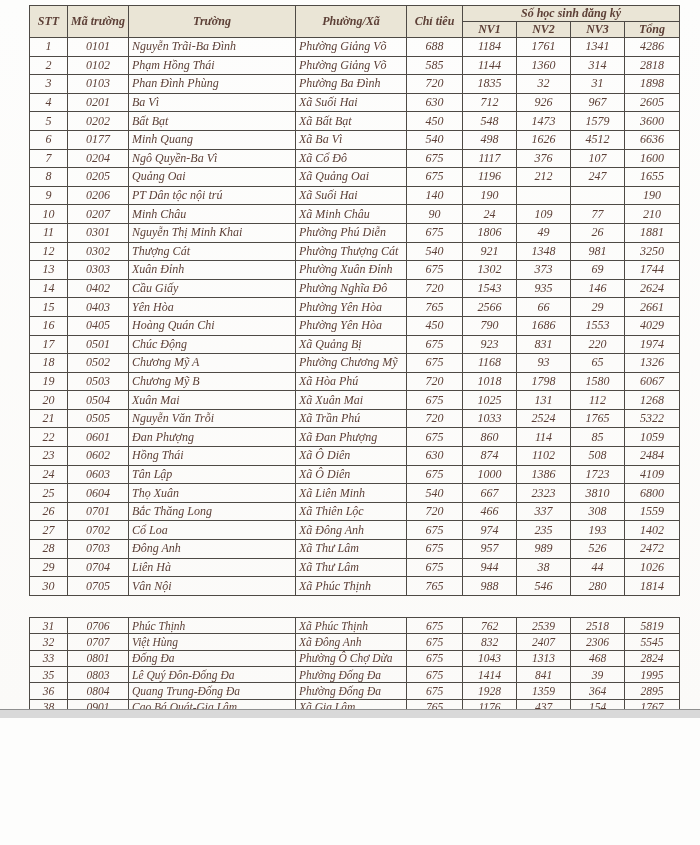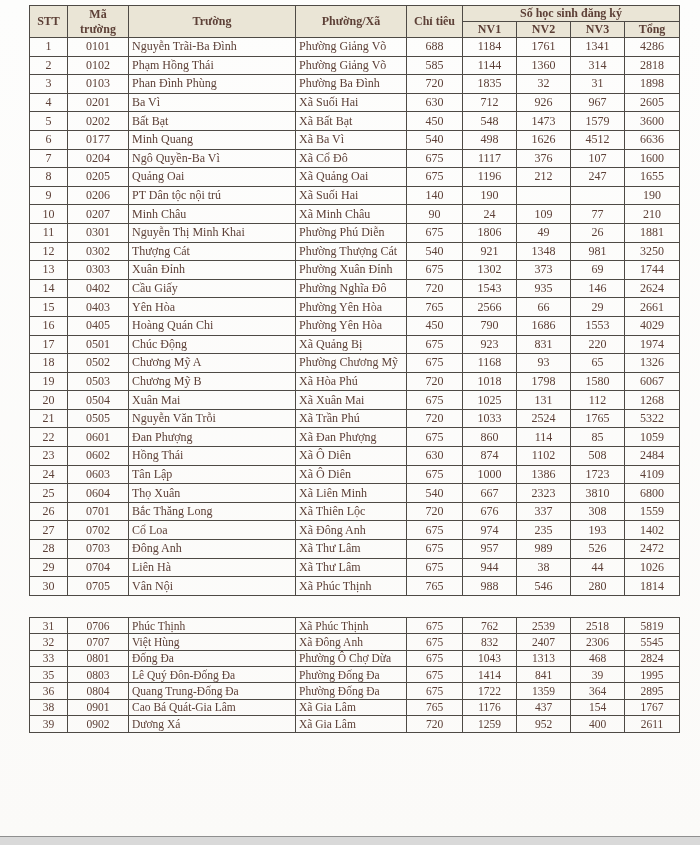--- a/index.html
+++ b/index.html
@@ -6,23 +6,24 @@
   body {
     width: 700px;
     height: 845px;
     background: #fdfdfc;
     font-family: "Liberation Serif", serif;
     overflow: hidden;
   }
   .page {
     position: relative;
     width: 700px;
-    height: 845px;
+    height: 718px;
     background: linear-gradient(180deg, #fdfdfc 0%, #fbfaf8 100%);
     overflow: hidden;
+    font-style: italic;
   }
   table.admission {
     border-collapse: collapse;
     table-layout: fixed;
     width: 650px;
     margin-left: 29px;
     color: #5d4037;
   }
   table.admission th,
   table.admission td {
@@ -363,21 +364,21 @@
           <td class="center">2323</td>
           <td class="center">3810</td>
           <td class="center">6800</td>
         </tr>
         <tr>
           <td class="center">26</td>
           <td class="center">0701</td>
           <td class="left">Bắc Thăng Long</td>
           <td class="left">Xã Thiên Lộc</td>
           <td class="center">720</td>
-          <td class="center">676</td>
+          <td class="center">466</td>
           <td class="center">337</td>
           <td class="center">308</td>
           <td class="center">1559</td>
         </tr>
         <tr>
           <td class="center">27</td>
           <td class="center">0702</td>
           <td class="left">Cổ Loa</td>
           <td class="left">Xã Đông Anh</td>
           <td class="center">675</td>
@@ -478,21 +479,21 @@
           <td class="center">841</td>
           <td class="center">39</td>
           <td class="center">1995</td>
         </tr>
         <tr>
           <td class="center">36</td>
           <td class="center">0804</td>
           <td class="left">Quang Trung-Đống Đa</td>
           <td class="left">Phường Đống Đa</td>
           <td class="center">675</td>
-          <td class="center">1722</td>
+          <td class="center">1928</td>
           <td class="center">1359</td>
           <td class="center">364</td>
           <td class="center">2895</td>
         </tr>
         <tr>
           <td class="center">38</td>
           <td class="center">0901</td>
           <td class="left">Cao Bá Quát-Gia Lâm</td>
           <td class="left">Xã Gia Lâm</td>
           <td class="center">765</td>

